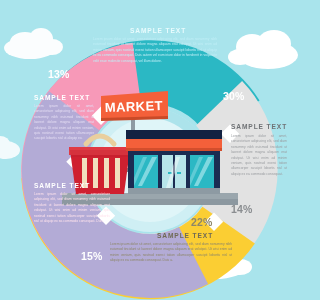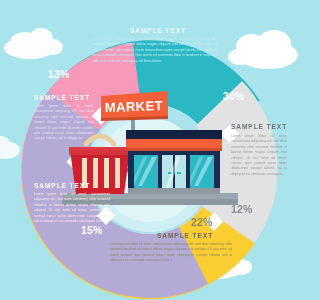--- a/index.html
+++ b/index.html
@@ -179,27 +179,27 @@
   </svg>
 
   <div class="txtlayer">
 
     <div class="seg-title c-teal-t" style="left:130px;top:27px;">SAMPLE TEXT</div>
     <div class="seg-body c-teal-b" style="left:93px;top:37px;width:124px;">Lorem ipsum dolor sit amet, consectetuer adipiscing elit, sed diam nonummy nibh euismod tincidunt ut laoreet dolore magna aliquam erat volutpat. Ut wisi enim ad minim veniam, quis nostrud exerci tation ullamcorper suscipit lobortis nisl ut aliquip ex ea commodo consequat. Duis autem vel eum iriure dolor in hendrerit in vulputate velit esse molestie consequat, vel illum dolore.</div>
     <div class="pct c-teal-p" style="left:223px;top:90px;">30%</div>
 
     <div class="seg-title c-gray-t" style="left:231px;top:123px;">SAMPLE TEXT</div>
     <div class="seg-body c-gray-b" style="left:231px;top:134px;width:56px;">Lorem ipsum dolor sit amet, consectetuer adipiscing elit, sed diam nonummy nibh euismod tincidunt ut laoreet dolore magna aliquam erat volutpat. Ut wisi enim ad minim veniam, quis nostrud exerci tation ullamcorper suscipit lobortis nisl ut aliquip ex ea commodo consequat.</div>
-    <div class="pct c-gray-p" style="left:231px;top:203px;">12%</div>
+    <div class="pct c-gray-p" style="left:231px;top:203px;">14%</div>
 
     <div class="seg-title c-yellow-t" style="left:157px;top:232px;">SAMPLE TEXT</div>
     <div class="seg-body c-yellow-b" style="left:110px;top:242px;width:122px;">Lorem ipsum dolor sit amet, consectetuer adipiscing elit, sed diam nonummy nibh euismod tincidunt ut laoreet dolore magna aliquam erat volutpat. Ut wisi enim ad minim veniam, quis nostrud exerci tation ullamcorper suscipit lobortis nisl ut aliquip ex ea commodo consequat. Duis a.</div>
     <div class="pct c-yellow-p" style="left:191px;top:216px;">22%</div>
 
     <div class="seg-title c-pink-t" style="left:34px;top:182px;">SAMPLE TEXT</div>
     <div class="seg-body c-pink-b" style="left:34px;top:192px;width:76px;">Lorem ipsum dolor sit amet, consectetuer adipiscing elit, sed diam nonummy nibh euismod tincidunt ut laoreet dolore magna aliquam erat volutpat. Ut wisi enim ad minim veniam, quis nostrud exerci tation ullamcorper suscipit lobortis nisl ut aliquip ex ea commodo consequat. Duis.</div>
-    <div class="pct c-pink-p" style="left:81px;top:224px;">15%</div>
+    <div class="pct c-pink-p" style="left:81px;top:250px;">15%</div>
 
     <div class="seg-title c-purple-t" style="left:34px;top:94px;">SAMPLE TEXT</div>
     <div class="seg-body c-purple-b" style="left:34px;top:104px;width:60px;">Lorem ipsum dolor sit amet, consectetuer adipiscing elit, sed diam nonummy nibh euismod tincidunt ut laoreet dolore magna aliquam erat volutpat. Ut wisi enim ad minim veniam, quis nostrud exerci tation ullamcorper suscipit lobortis nisl ut aliquip ex.</div>
     <div class="pct c-purple-p" style="left:48px;top:68px;">13%</div>
   </div>
 </div>
 
 </body></html>

